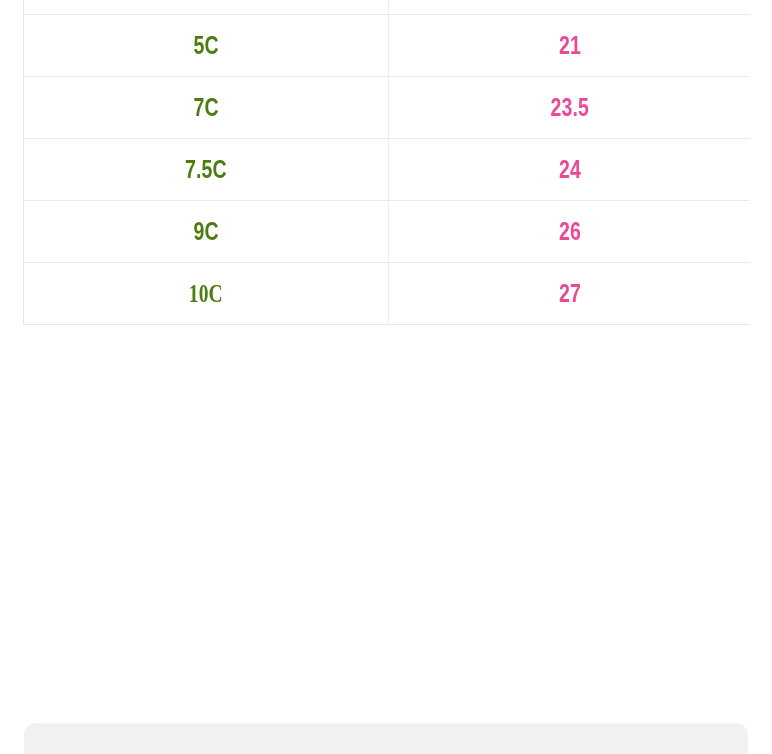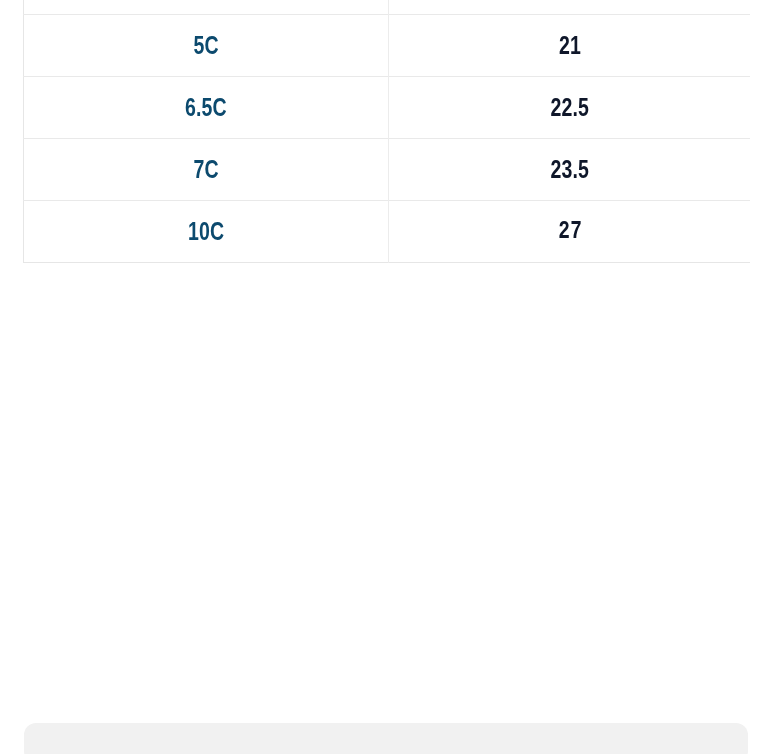--- a/index.html
+++ b/index.html
@@ -58,40 +58,40 @@
     vertical-align: middle;
     padding: 0;
     font-family: "Liberation Sans Narrow", "Liberation Sans", sans-serif;
     font-stretch: condensed;
     letter-spacing: 0.2px;
   }
 
   .size-table td.col-left {
     width: 364px;
     border-right: 1px solid #ececec;
-    color: #0c4a6e;
+    color: #4d7c0f;
     font-weight: 700;
     font-size: 25px;
     margin-top: 43px;
   }
 
   .size-table td.col-right {
     width: 362px;
-    color: #0f172a;
+    color: #ec4899;
     font-weight: 700;
     font-size: 25px;
     text-align: center;
   }
 
   .size-table tr:last-child td.col-left {
     border-bottom-left-radius: 12px;
+    font-family: Liberation Serif, serif;
   }
   .size-table tr:last-child td.col-right {
     border-bottom-right-radius: 12px;
-    font-family: Liberation Mono, monospace;
   }
 
   .cell-text {
     display: inline-block;
     transform: scaleX(0.78);
     transform-origin: center;
   }
 
   
   .lower-panel {
@@ -114,26 +114,30 @@
       <tbody>
           <tr>
             <td class="col-left"></td>
             <td class="col-right"></td>
           </tr>
           <tr>
             <td class="col-left"><span class="cell-text">5C</span></td>
             <td class="col-right"><span class="cell-text">21</span></td>
           </tr>
           <tr>
-            <td class="col-left"><span class="cell-text">6.5C</span></td>
-            <td class="col-right"><span class="cell-text">22.5</span></td>
+            <td class="col-left"><span class="cell-text">7C</span></td>
+            <td class="col-right"><span class="cell-text">23.5</span></td>
           </tr>
           <tr>
-            <td class="col-left"><span class="cell-text">7C</span></td>
-            <td class="col-right"><span class="cell-text">23.5</span></td>
+            <td class="col-left"><span class="cell-text">7.5C</span></td>
+            <td class="col-right"><span class="cell-text">24</span></td>
+          </tr>
+          <tr>
+            <td class="col-left"><span class="cell-text">9C</span></td>
+            <td class="col-right"><span class="cell-text">26</span></td>
           </tr>
           <tr>
             <td class="col-left"><span class="cell-text">10C</span></td>
             <td class="col-right"><span class="cell-text">27</span></td>
           </tr>
         </tbody>
     </table>
   </div>
 
   <div class="lower-panel">

